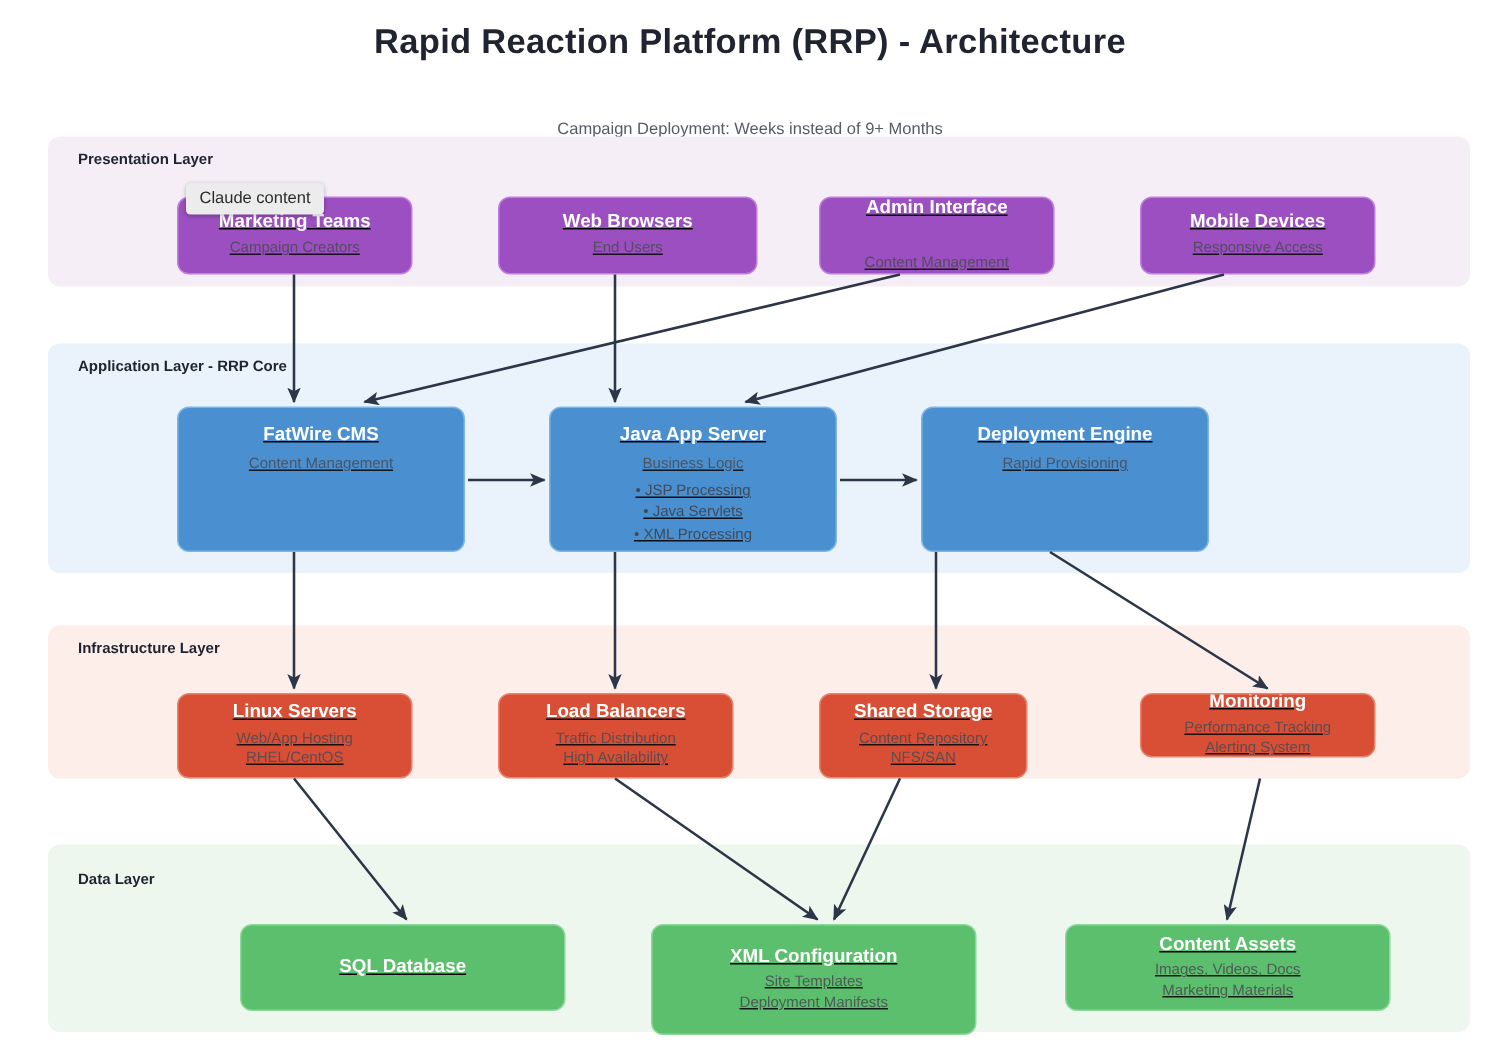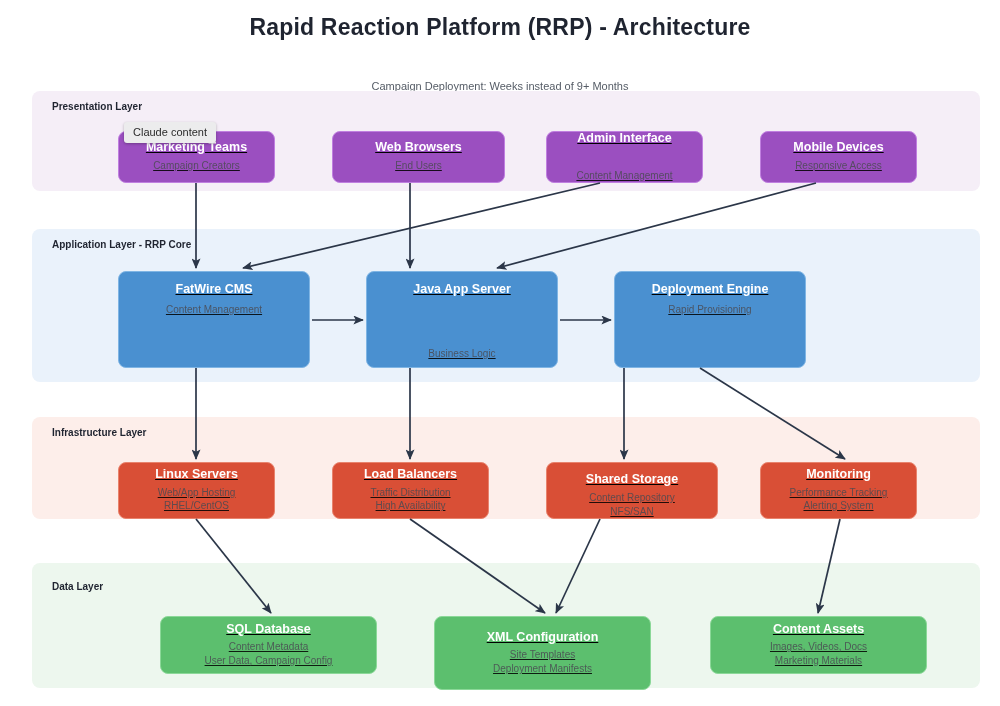--- a/index.html
+++ b/index.html
@@ -81,56 +81,59 @@
       <div class="node" style="left: 760px; top: 131px; width: 157px; height: 52px; background: rgb(155, 79, 192); border: 1.5px solid rgb(192, 127, 224); justify-content: center; padding-top: 0px;">
         <div class="n-title">Mobile Devices</div>
         <div class="n-sub" style="margin-top: 4px; white-space: pre-line;">Responsive Access</div>
       </div>
       <div class="layer" style="left: 32px; top: 229px; width: 948px; height: 153px; background: rgb(234, 242, 251);"></div>
       <div class="layer-title" style="left: 52px; top: 239px;">Application Layer - RRP Core</div>
       <div class="node" style="left: 118px; top: 271px; width: 192px; height: 97px; background: rgb(74, 144, 208); border: 1.5px solid rgb(127, 181, 228); justify-content: flex-start; padding-top: 11px;">
         <div class="n-title">FatWire CMS</div>
         <div class="n-sub" style="margin-top: 6px; white-space: pre-line;">Content Management</div>
       </div>
-      <div class="node" style="left: 366px; top: 271px; width: 192px; height: 97px; background: rgb(74, 144, 208); border: 1.5px solid rgb(127, 181, 228); justify-content: flex-start; padding-top: 11px; gap: 44px;">
+      <div class="node" style="left: 366px; top: 271px; width: 192px; height: 97px; background: rgb(74, 144, 208); border: 1.5px solid rgb(127, 181, 228); justify-content: flex-start; padding-top: 11px;">
         <div class="n-title">Java App Server</div>
         <div class="n-sub" style="margin-top: 6px; white-space: pre-line;">Business Logic</div>
+        <div class="n-list">
+          <div>• JSP Processing</div>
+          <div>• Java Servlets</div>
+          <div>• XML Processing</div>
+        </div>
       </div>
       <div class="node" style="left: 614px; top: 271px; width: 192px; height: 97px; background: rgb(74, 144, 208); border: 1.5px solid rgb(127, 181, 228); justify-content: flex-start; padding-top: 11px;">
         <div class="n-title">Deployment Engine</div>
         <div class="n-sub" style="margin-top: 6px; white-space: pre-line;">Rapid Provisioning</div>
       </div>
       <div class="layer" style="left: 32px; top: 417px; width: 948px; height: 102px; background: rgb(253, 238, 234);"></div>
       <div class="layer-title" style="left: 52px; top: 427px;">Infrastructure Layer</div>
       <div class="node" style="left: 118px; top: 462px; width: 157px; height: 57px; background: rgb(217, 79, 54); border: 1.5px solid rgb(232, 131, 109); justify-content: center; padding-top: 0px;">
         <div class="n-title">Linux Servers</div>
         <div class="n-sub" style="margin-top: 4px; white-space: pre-line;">Web/App Hosting
 RHEL/CentOS</div>
       </div>
       <div class="node" style="left: 332px; top: 462px; width: 157px; height: 57px; background: rgb(217, 79, 54); border: 1.5px solid rgb(232, 131, 109); justify-content: center; padding-top: 0px;">
         <div class="n-title">Load Balancers</div>
         <div class="n-sub" style="margin-top: 4px; white-space: pre-line;">Traffic Distribution
 High Availability</div>
       </div>
-      <div class="node" style="left: 546px; top: 462px; width: 172px; height: 57px; background: rgb(217, 79, 54); border: 1.5px solid rgb(232, 131, 109); justify-content: flex-end; padding-top: 0px;">
+      <div class="node" style="left: 546px; top: 462px; width: 139px; height: 57px; background: rgb(217, 79, 54); border: 1.5px solid rgb(232, 131, 109); justify-content: center; padding-top: 0px;">
         <div class="n-title">Shared Storage</div>
         <div class="n-sub" style="margin-top: 4px; white-space: pre-line;">Content Repository
 NFS/SAN</div>
       </div>
-      <div class="node" style="left: 760px; top: 462px; width: 157px; height: 57px; background: rgb(217, 79, 54); border: 1.5px solid rgb(232, 131, 109); justify-content: center; padding-top: 0px;">
+      <div class="node" style="left: 760px; top: 462px; width: 157px; height: 43px; background: rgb(217, 79, 54); border: 1.5px solid rgb(232, 131, 109); justify-content: center; padding-top: 0px;">
         <div class="n-title">Monitoring</div>
         <div class="n-sub" style="margin-top: 4px; white-space: pre-line;">Performance Tracking
 Alerting System</div>
       </div>
       <div class="layer" style="left: 32px; top: 563px; width: 948px; height: 125px; background: rgb(237, 247, 238);"></div>
       <div class="layer-title" style="left: 52px; top: 581px;">Data Layer</div>
       <div class="node" style="left: 160px; top: 616px; width: 217px; height: 58px; background: rgb(92, 191, 110); border: 1.5px solid rgb(139, 216, 152); justify-content: center; padding-top: 0px;">
         <div class="n-title">SQL Database</div>
-        <div class="n-sub" style="margin-top: 4px; white-space: pre-line;">Content Metadata
-User Data, Campaign Config</div>
       </div>
       <div class="node" style="left: 434px; top: 616px; width: 217px; height: 74px; background: rgb(92, 191, 110); border: 1.5px solid rgb(139, 216, 152); justify-content: center; padding-top: 0px;">
         <div class="n-title">XML Configuration</div>
         <div class="n-sub" style="margin-top: 4px; white-space: pre-line;">Site Templates
 Deployment Manifests</div>
       </div>
       <div class="node" style="left: 710px; top: 616px; width: 217px; height: 58px; background: rgb(92, 191, 110); border: 1.5px solid rgb(139, 216, 152); justify-content: center; padding-top: 0px;">
         <div class="n-title">Content Assets</div>
         <div class="n-sub" style="margin-top: 4px; white-space: pre-line;">Images, Videos, Docs
 Marketing Materials</div>

